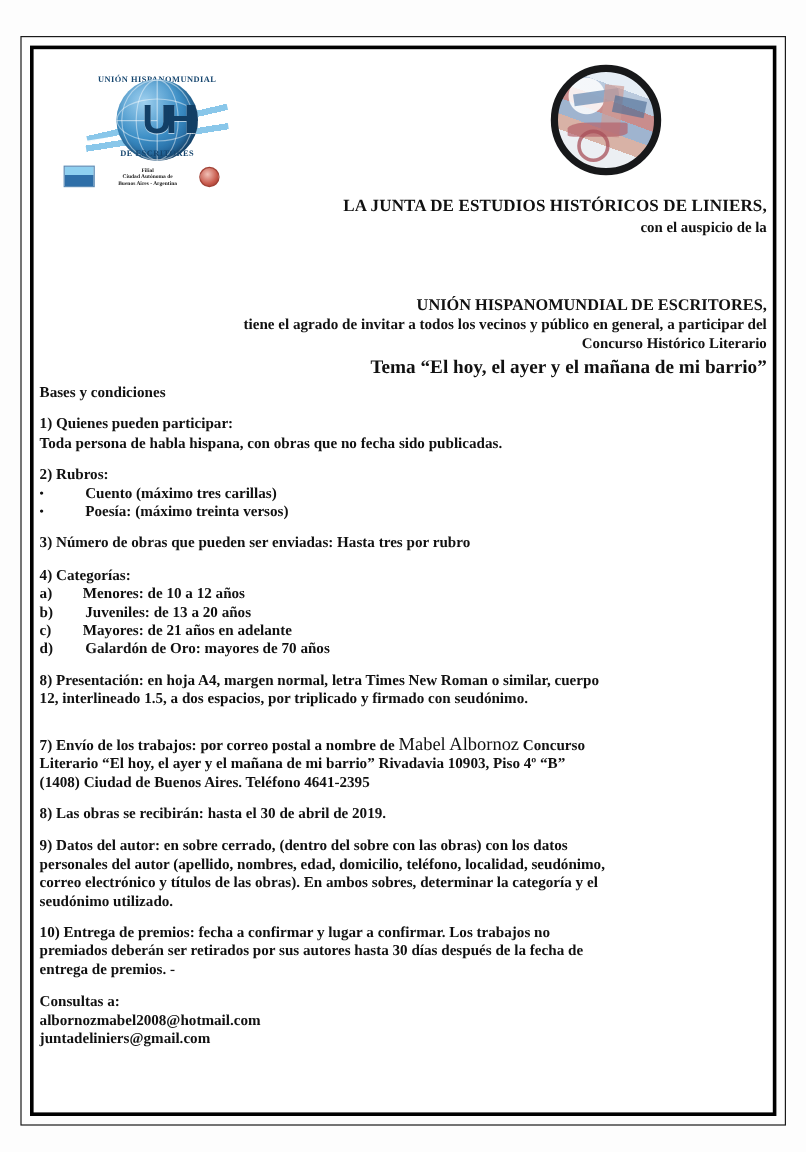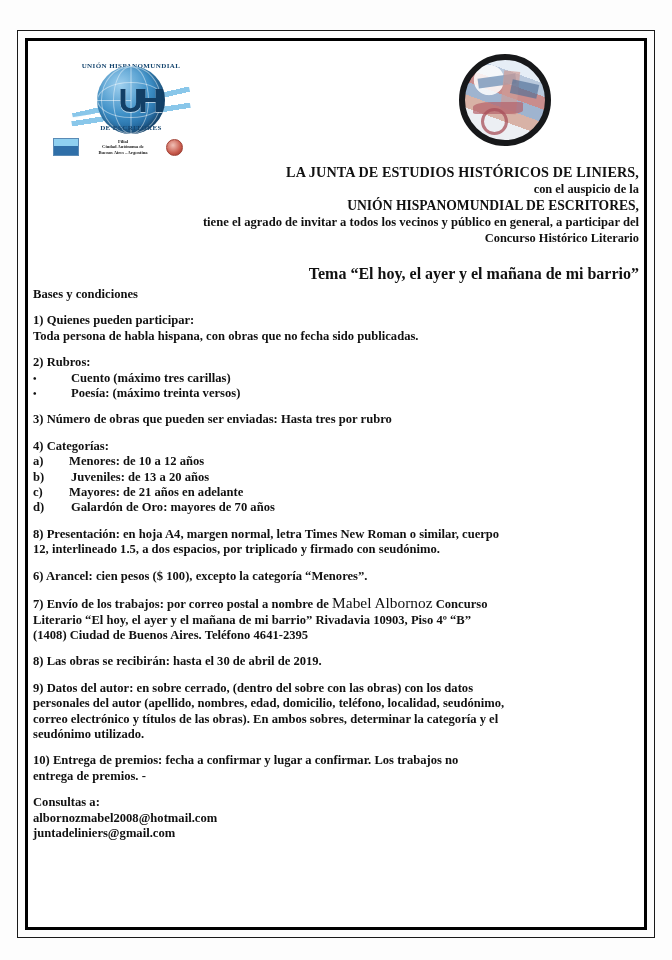--- a/index.html
+++ b/index.html
@@ -92,24 +92,24 @@
   .jl-a{position:absolute;left:16%;top:20%;width:48%;height:12%;background:#6d8fb5;opacity:.75;transform:rotate(-8deg);}
   .jl-b{position:absolute;left:10%;top:52%;width:62%;height:16%;background:#b5616a;opacity:.7;border-radius:40% 10% 30% 10%;}
   .jl-c{position:absolute;left:46%;top:14%;width:20%;height:54%;background:#cf9d97;opacity:.7;transform:rotate(6deg);}
   .jl-d{position:absolute;left:58%;top:28%;width:34%;height:18%;background:#4f6f97;opacity:.65;transform:rotate(12deg);}
   .jl-e{position:absolute;left:20%;top:60%;width:26%;height:26%;border:3px solid #a8505a;border-radius:50%;opacity:.75;}
 
   
   .h-center{text-align:right;font-weight:bold;}
   .h1{font-size:14.2px;letter-spacing:.1px;line-height:17px;}
   .h2{font-size:12.4px;line-height:16px;}
-  .h3{font-size:13.6px;line-height:17px;}
+  .h3{font-size:13.6px;line-height:17px;margin-top:48px;}
   .h4{font-size:12.6px;line-height:16px;}
   .h5{font-size:12.4px;line-height:16px;}
-  .tema{font-size:16px;line-height:22px;font-weight:bold;margin-top:17px;}
+  .tema{font-size:16px;line-height:22px;font-weight:bold;margin-top:2px;}
 
   
   .body{font-size:12.6px;line-height:15.4px;font-weight:bold;margin-top:2px;}
   .p{margin:0 0 0 0;font-weight:bold;}
   .gap{height:11px;}
   .bullet-row{display:flex;}
   .bullet-dot{width:14px;flex:0 0 14px;font-size:10px;line-height:15.4px;}
   .bullet-pad{width:24px;flex:0 0 24px;}
   .cat-row{display:flex;}
   .cat-key{width:14px;flex:0 0 14px;}
@@ -219,40 +219,40 @@
         <span class="cat-key">d)</span>
         <span class="cat-pad-b"></span>
         <span>Galardón de Oro: mayores de 70 años</span>
       </div>
       <div class="gap"></div>
 
       <div class="p">8) Presentación: en hoja A4, margen normal, letra Times New Roman o similar, cuerpo</div>
       <div class="p">12, interlineado 1.5, a dos espacios, por triplicado y firmado con seudónimo.</div>
       <div class="gap"></div>
 
-      <div class="p">6) Arancel: cien pesos ($ 100), excepto la categoría “Menores”.</div>
       <div class="gap"></div>
 
       <div class="p">
         <span>7) Envío de los trabajos: por correo postal a nombre de </span><span class="name-big">Mabel Albornoz</span><span> Concurso</span>
       </div>
       <div class="p">Literario “El hoy, el ayer y el mañana de mi barrio”  Rivadavia 10903, Piso 4º “B”</div>
       <div class="p">(1408) Ciudad de Buenos Aires.  Teléfono 4641-2395</div>
       <div class="gap"></div>
 
       <div class="p">8) Las obras se recibirán: hasta el 30 de abril de 2019.</div>
       <div class="gap"></div>
 
       <div class="p">9) Datos del autor: en sobre cerrado, (dentro del sobre con las obras) con los datos</div>
       <div class="p">personales del autor (apellido, nombres, edad, domicilio, teléfono, localidad, seudónimo,</div>
       <div class="p">correo electrónico y títulos de las obras). En ambos sobres, determinar la categoría y el</div>
       <div class="p">seudónimo utilizado.</div>
       <div class="gap"></div>
 
       <div class="p">10) Entrega de premios: fecha a confirmar y lugar a confirmar. Los trabajos no</div>
+      <div class="p">premiados deberán ser retirados por sus autores hasta 30 días después de la fecha de</div>
       <div class="p">entrega de premios. -</div>
       <div class="gap"></div>
 
       <div class="p">Consultas a:</div>
       <div class="emails">
         <span class="em1">albornozmabel2008@hotmail.com</span>
         <span class="em2">juntadeliniers@gmail.com</span>
       </div>
 
     </div>

